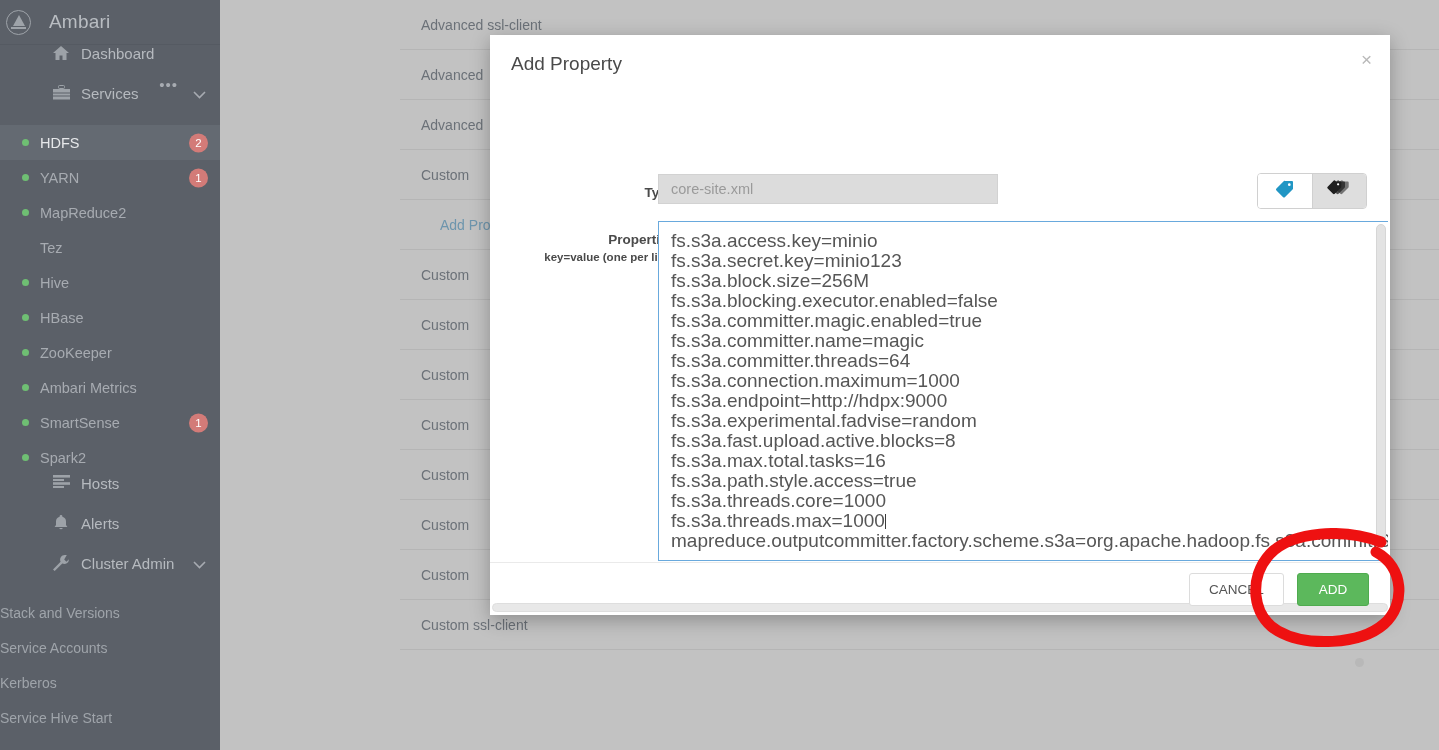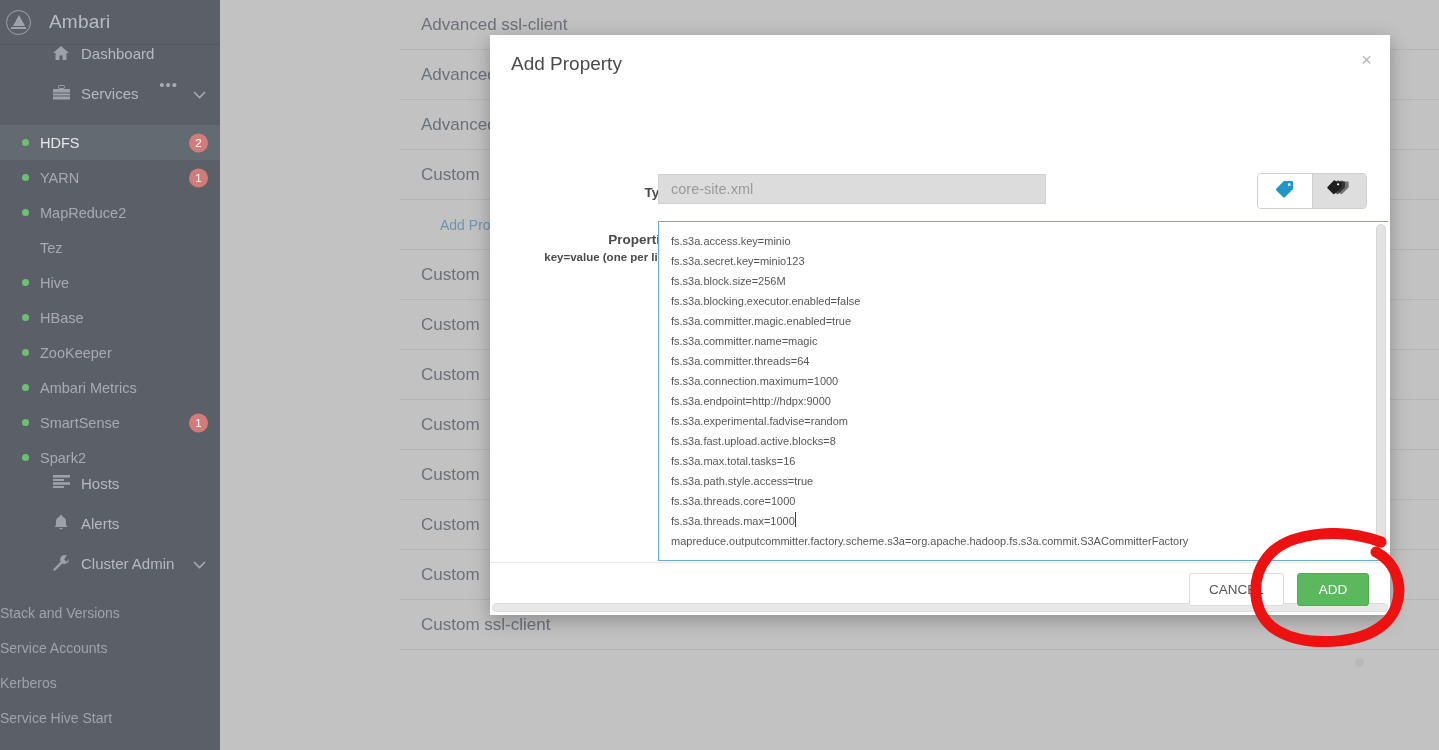--- a/index.html
+++ b/index.html
@@ -82,21 +82,21 @@
   #bg-page {
     position: absolute; left: 220px; top: 0;
     width: 1219px; height: 750px; background: #c2c2c2;
   }
   #bg-list {
     position: absolute; left: 180px; top: 0;
     width: 1039px; height: 750px;
   }
   .bg-row {
     height: 50px; display: flex; align-items: center;
-    padding-left: 21px; font-size: 17px; color: #6b7178;
+    padding-left: 21px; font-size: 14px; color: #6b7178;
     border-bottom: 1px solid #b5b5b5;
   }
   .bg-row.addlink {
     font-size: 14px; color: #6d95ad; padding-left: 40px;
     border-bottom: 1px solid #b5b5b5;
   }
   .bg-dot-mark {
     position: absolute; left: 1135px; top: 658px;
     width: 9px; height: 9px; border-radius: 50%;
     background: #b8b8b8;
@@ -120,21 +120,21 @@
   }
   #modal-body { position: relative; height: 470px; }
 
   .form-row { position: relative; }
   .lbl-type {
     position: absolute; left: 60px; top: 93px; width: 125px;
     text-align: right; font-size: 13.5px; font-weight: bold; color: #4a4a4a;
   }
   #type-input {
     position: absolute; left: 168px; top: 82px;
-    width: 388px; height: 30px;
+    width: 340px; height: 30px;
     background: #dcdcdc; border: 1px solid #d2d2d2; border-radius: 0;
     padding-left: 12px; font-size: 14.5px; color: #9a9a9a;
     font-family: "Liberation Sans", sans-serif;
   }
   #type-input::placeholder { color: #9a9a9a; }
 
   #toggle-group {
     position: absolute; left: 767px; top: 81px;
     width: 110px; height: 36px; display: flex;
     border: 1px solid #d0d0d0; border-radius: 4px; overflow: hidden;
@@ -154,21 +154,21 @@
   .lbl-props .t2 { font-size: 11.5px; font-weight: bold; color: #4a4a4a; margin-top: 4px; }
 
   #props-area {
     position: absolute; left: 168px; top: 129px;
     width: 730px; height: 340px;
     border: 1px solid #69a9dd; border-right: none;
     background: #fff; overflow: hidden;
   }
   #props-text {
     padding: 9px 0 0 12px;
-    font-size: 11px; line-height: 20px; color: #565656;
+    font-size: 19px; line-height: 20px; color: #565656;
     white-space: pre; font-family: "Liberation Sans", sans-serif;
   }
   #caret {
     display: inline-block; width: 1px; height: 15px;
     background: #3a3a3a; vertical-align: -2px;
   }
   #ta-scroll {
     position: absolute; right: 2px; top: 2px;
     width: 10px; height: 330px;
   }

